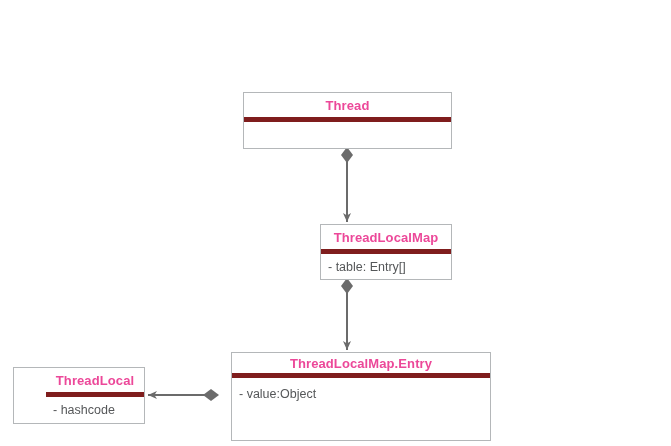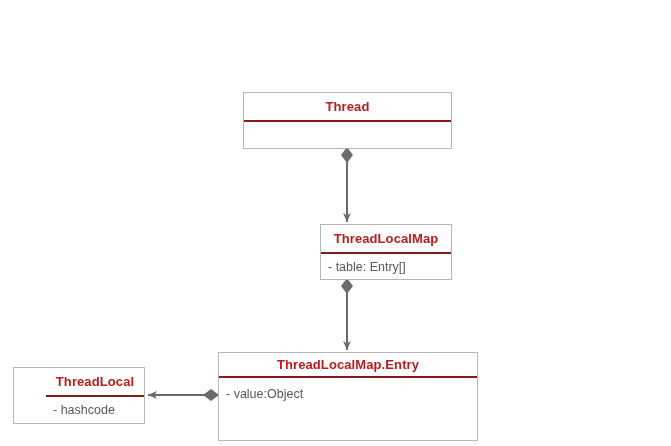--- a/index.html
+++ b/index.html
@@ -22,22 +22,22 @@
     box-sizing: border-box;
     background: #ffffff;
     border: 1px solid #b4b7b9;
     z-index: 2;
   }
   .uml-title {
     box-sizing: border-box;
     text-align: center;
     font-weight: bold;
     font-size: 13px;
-    color: #b91c1c;
-    border-bottom: 2px solid #7f1d1d;
+    color: #ec4899;
+    border-bottom: 5px solid #7f1d1d;
     display: flex;
     align-items: center;
     justify-content: center;
     letter-spacing: 0.1px;
   }
   .uml-attr {
     box-sizing: border-box;
     text-align: left;
     font-size: 12.5px;
     color: #555759;
@@ -51,21 +51,21 @@
   }
   
   #class-thread { left: 243px; top: 92px; width: 209px; height: 57px; }
   #class-thread .uml-title { height: 29px; }
   #class-thread .uml-attr  { height: 26px; }
 
   #class-threadlocalmap { left: 280px; top: 224px; width: 132px; height: 56px; margin-left: 40px; }
   #class-threadlocalmap .uml-title { height: 29px; }
   #class-threadlocalmap .uml-attr  { height: 25px; text-align: center; }
 
-  #class-entry { left: 218px; top: 352px; width: 260px; height: 89px; }
+  #class-entry { left: 231px; top: 352px; width: 260px; height: 89px; }
   #class-entry .uml-title { height: 25px; }
   #class-entry .uml-attr  { height: 31px; }
 
   #class-threadlocal { left: 13px; top: 367px; width: 132px; height: 57px; padding-left: 32px; }
   #class-threadlocal .uml-title { height: 29px; }
   #class-threadlocal .uml-attr  { height: 26px; }
 
   #edges {
     position: absolute;
     left: 0; top: 0;

